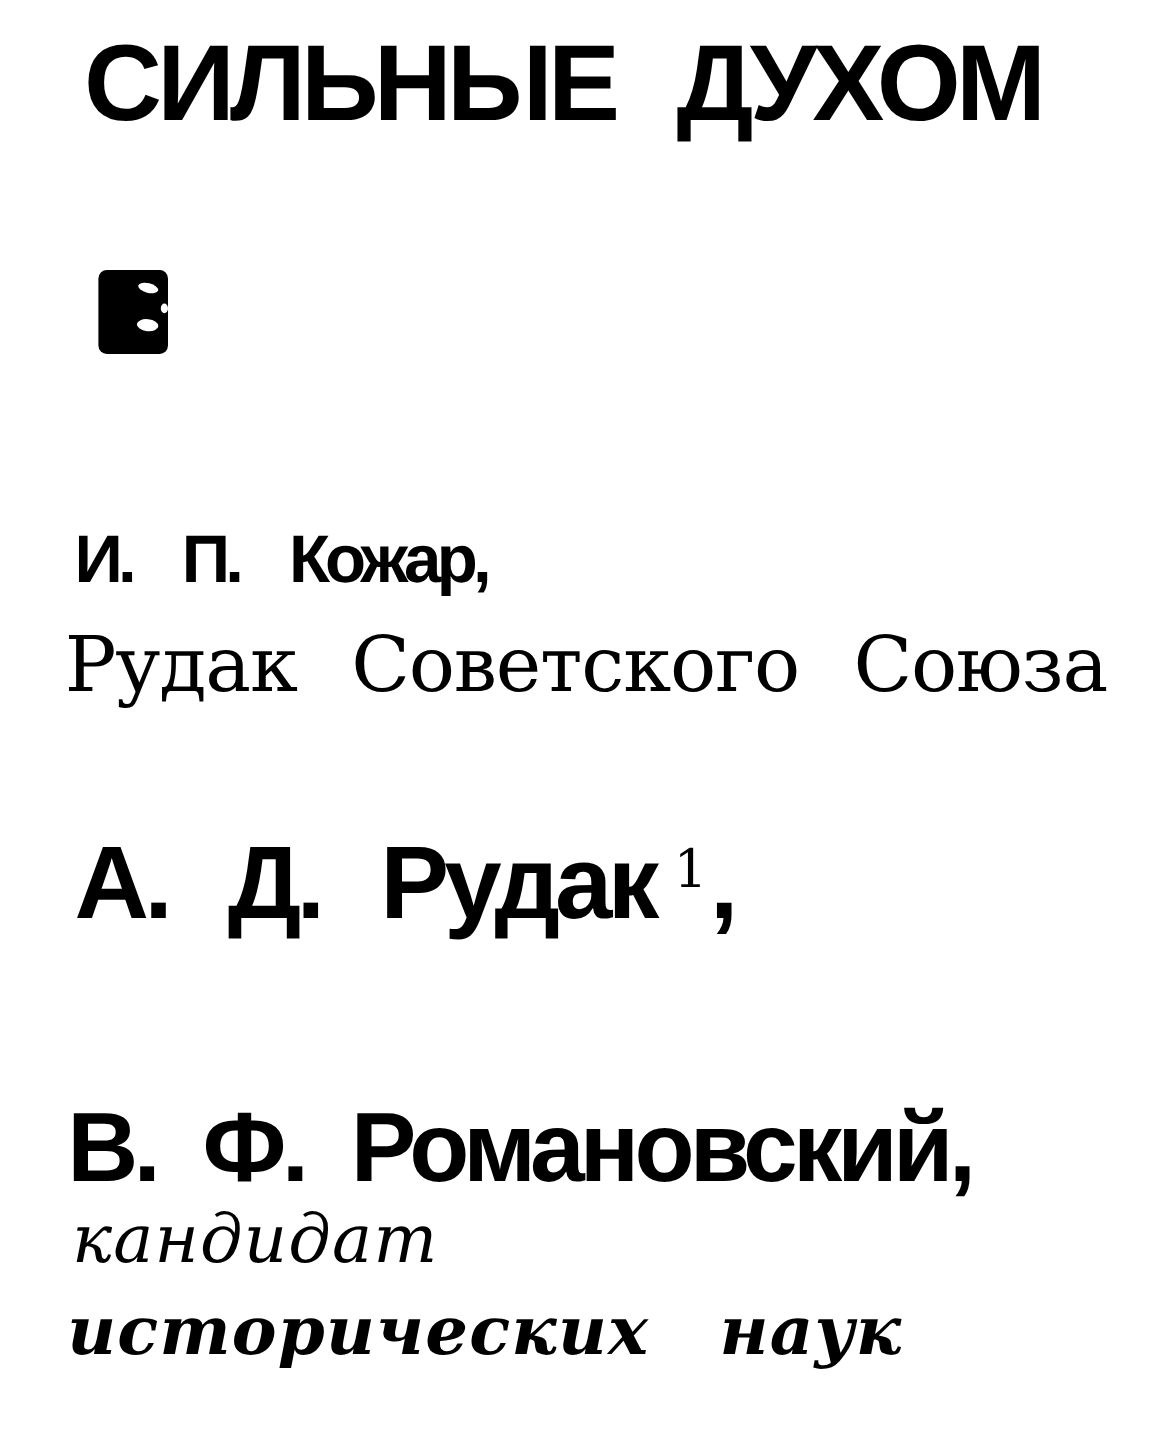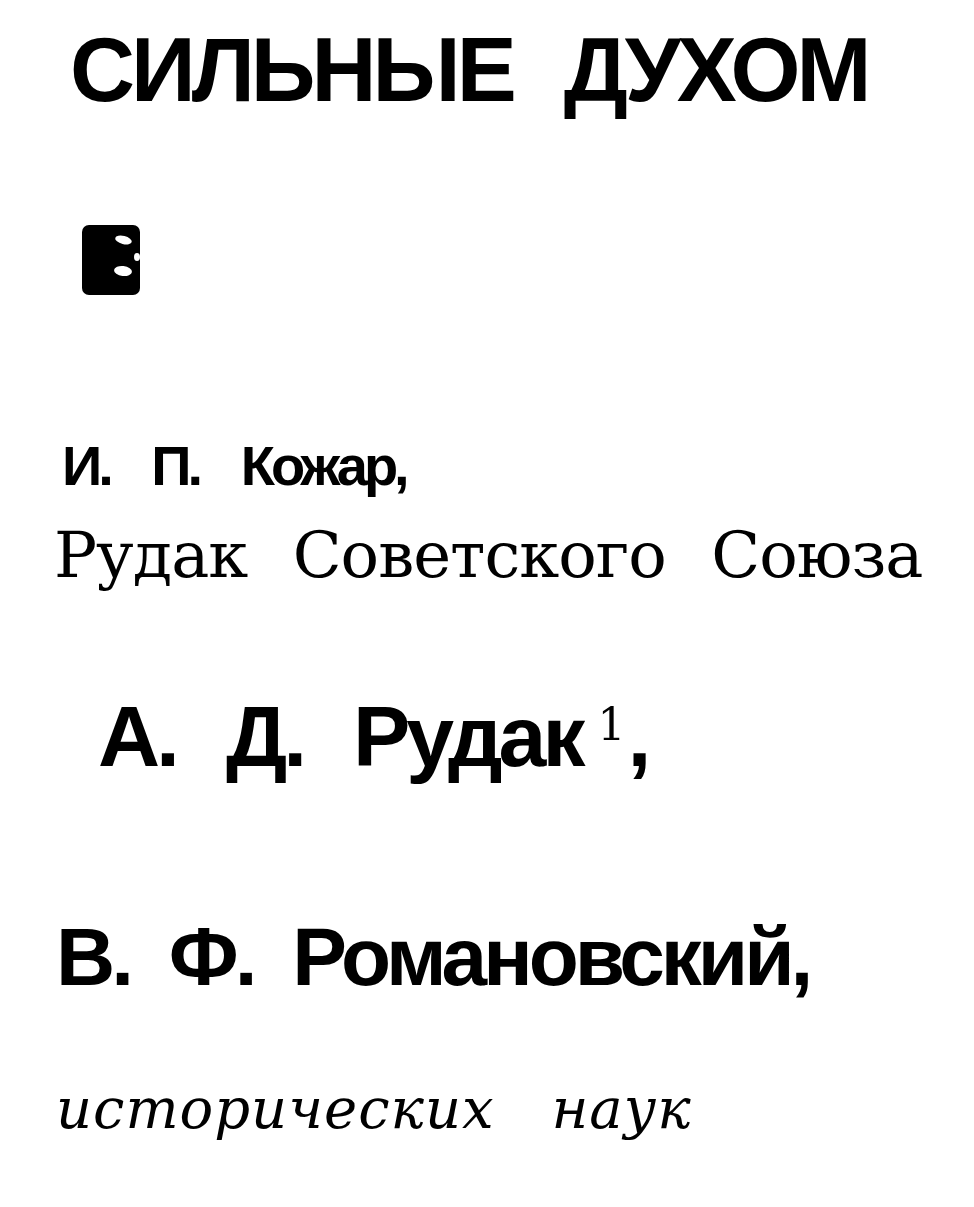--- a/index.html
+++ b/index.html
@@ -52,21 +52,21 @@
   .author {
     position: absolute;
     margin: 0;
     font-family: "Liberation Sans", sans-serif;
     font-weight: bold;
     line-height: 1;
     letter-spacing: -4px;
     white-space: nowrap;
   }
   .author-1 { left: 62px; top: 394px; font-size: 56px; word-spacing: 30px; margin-top: 44px; }
-  .author-2 { left: 62px; top: 693px; font-size: 86px; word-spacing: 30px; margin-left: 36px; }
+  .author-2 { left: 62px; top: 693px; font-size: 86px; word-spacing: 30px; }
   .author-3 { left: 56px; top: 916px; font-size: 82px; word-spacing: 20px; }
   
   .fn-marker {
     font-family: "DejaVu Serif", serif;
     font-weight: normal;
     font-size: 44px;
     letter-spacing: 0;
     vertical-align: 26px;
     margin-left: 16px;
     margin-right: 2px;
@@ -86,21 +86,21 @@
     letter-spacing: -1px;
     word-spacing: 26px;
   }
   .role-2 {
     font-style: italic;
     font-size: 56px;
     letter-spacing: 1px;
     word-spacing: 38px;
   }
   .role-2.line-1 { left: 60px; top: 1006px; }
-  .role-2.line-2 { left: 56px; top: 1081px; }
+  .role-2.line-2 { left: 56px; top: 1081px; font-weight: bold; }
 </style>
 </head>
 <body>
 
 <div class="page">
 
   <h1 class="title">СИЛЬНЫЕ ДУХОМ</h1>
 
   <div class="square">
     <span class="speck s1"></span>
@@ -109,16 +109,17 @@
   </div>
 
   <p class="author author-1">И. П. Кожар,</p>
 
   <p class="role role-1">Рудак Советского Союза</p>
 
   <p class="author author-2"><span>А. Д. Рудак</span><sup class="fn-marker">1</sup><span>,</span></p>
 
   <p class="author author-3">В. Ф. Романовский,</p>
 
+  <p class="role role-2 line-1">кандидат</p>
 
   <p class="role role-2 line-2">исторических наук</p>
 
 </div>
 
 </body></html>

